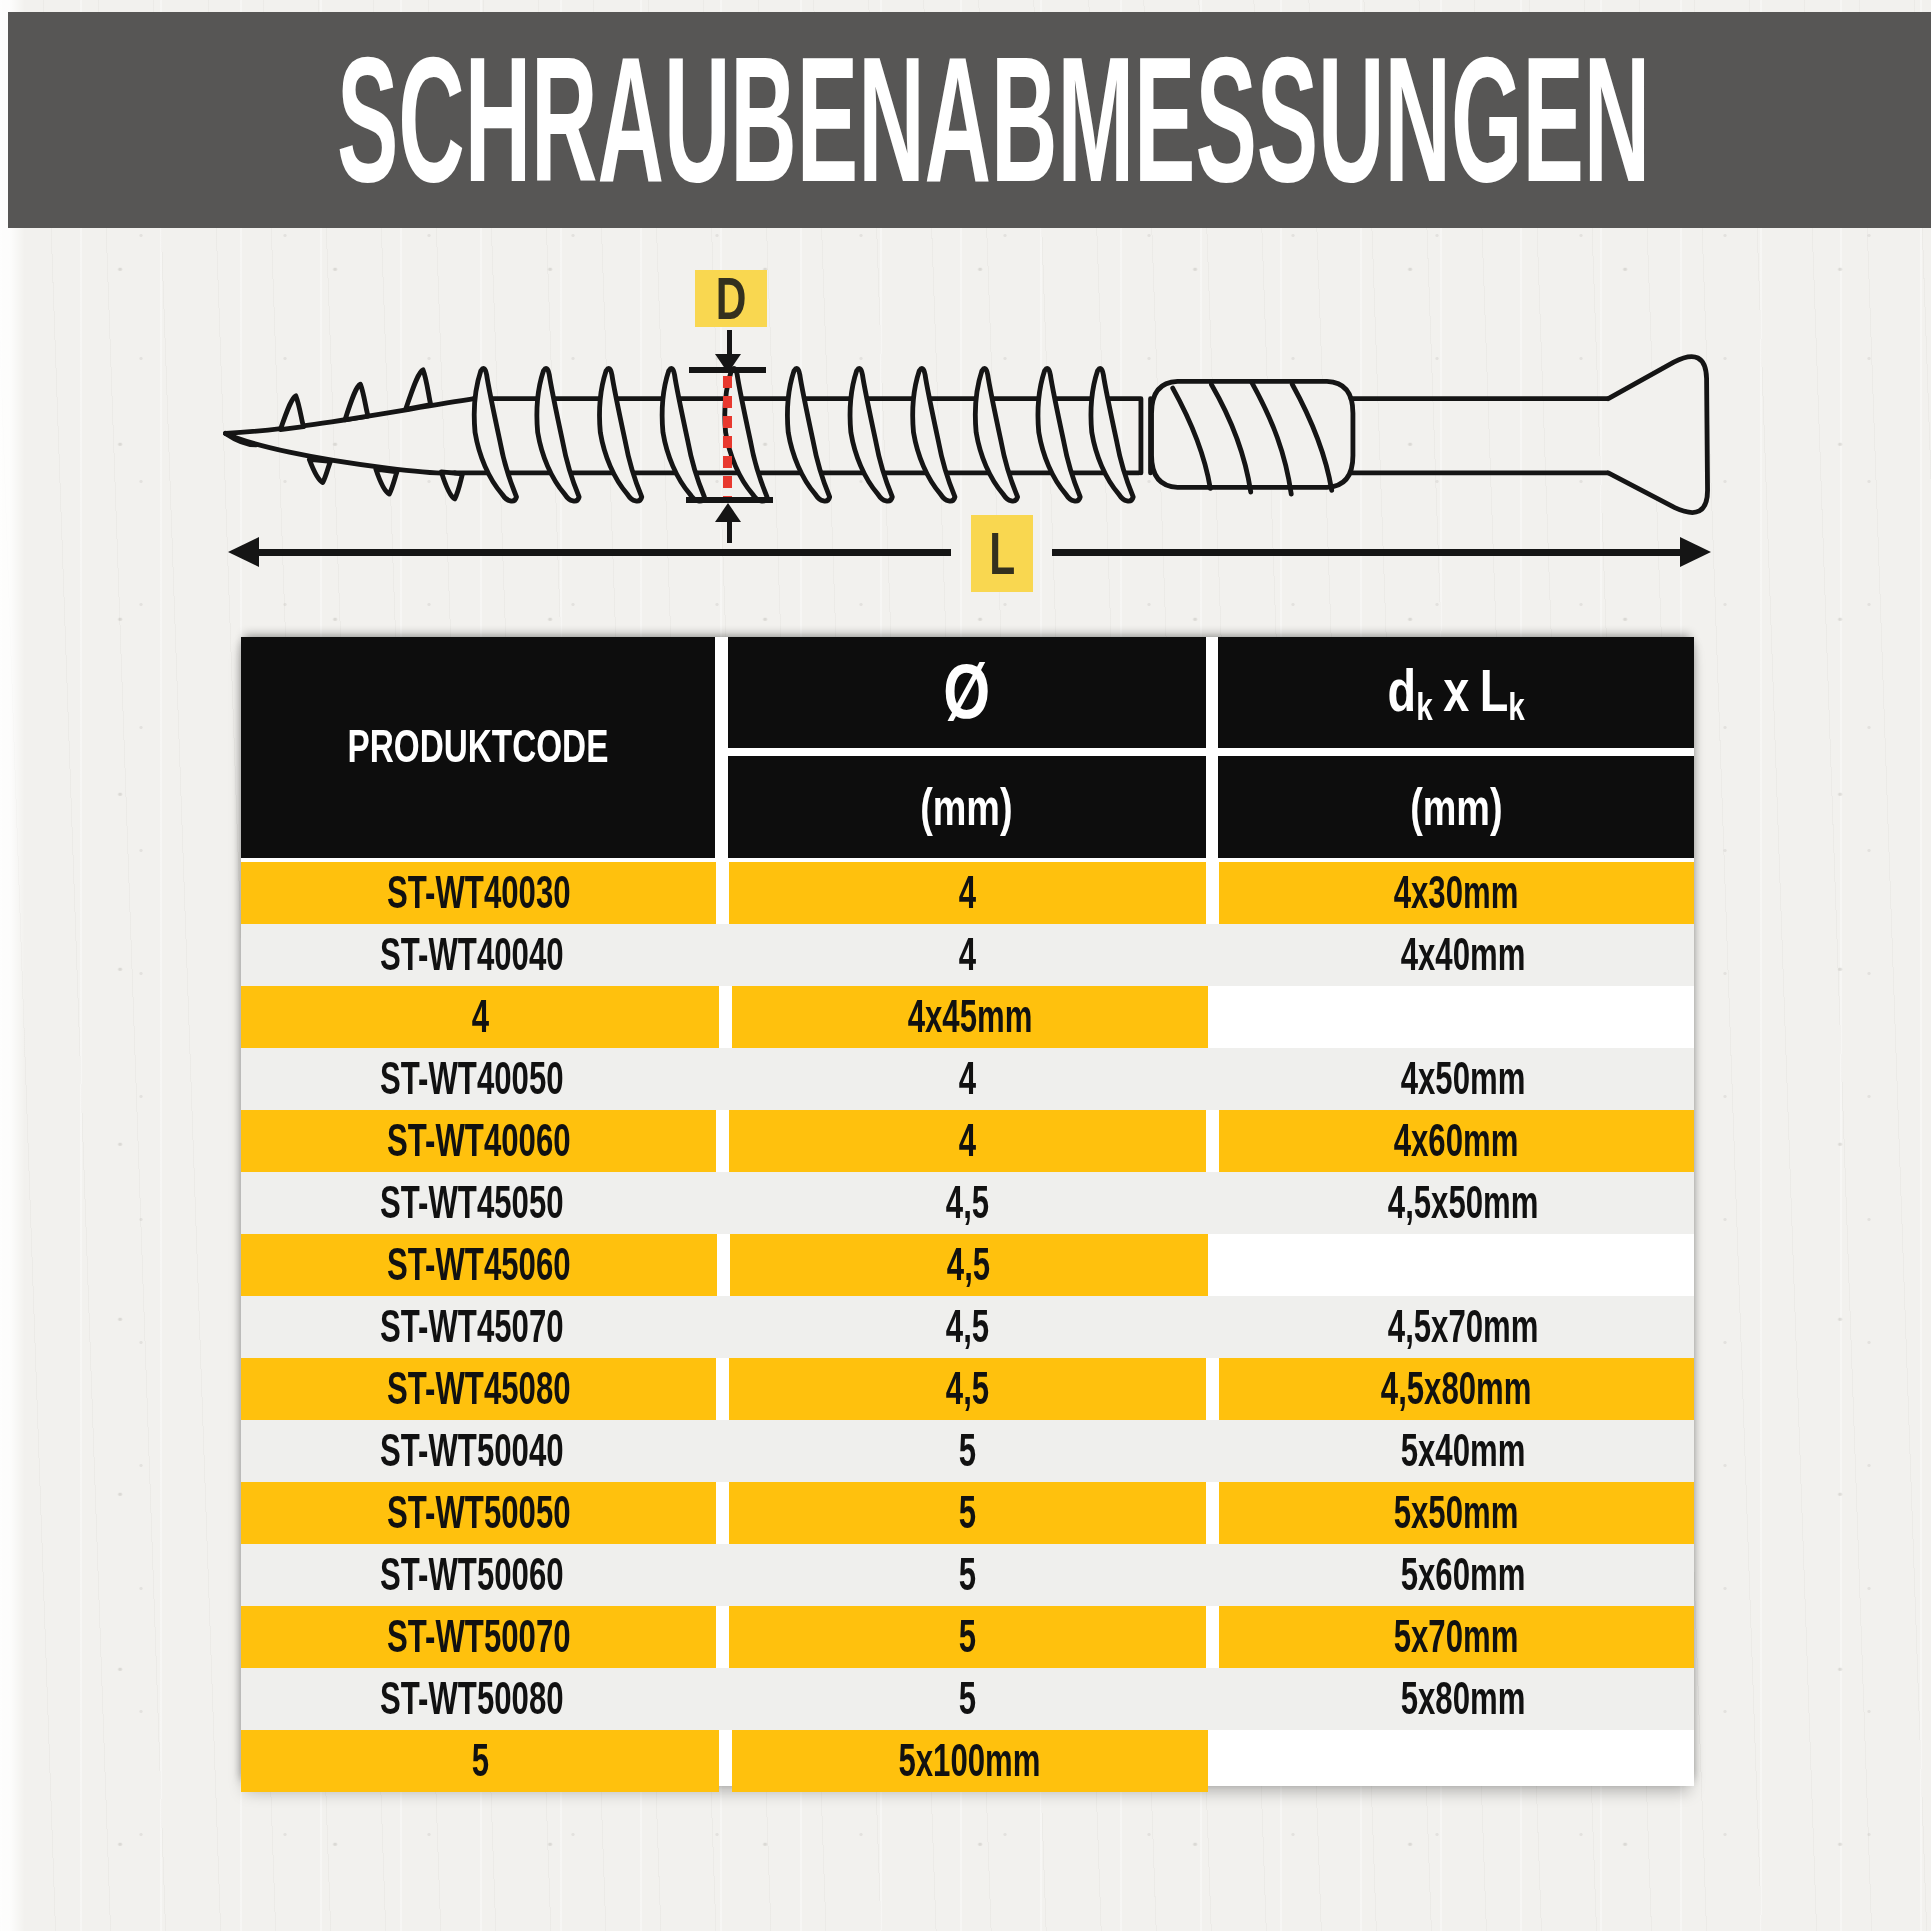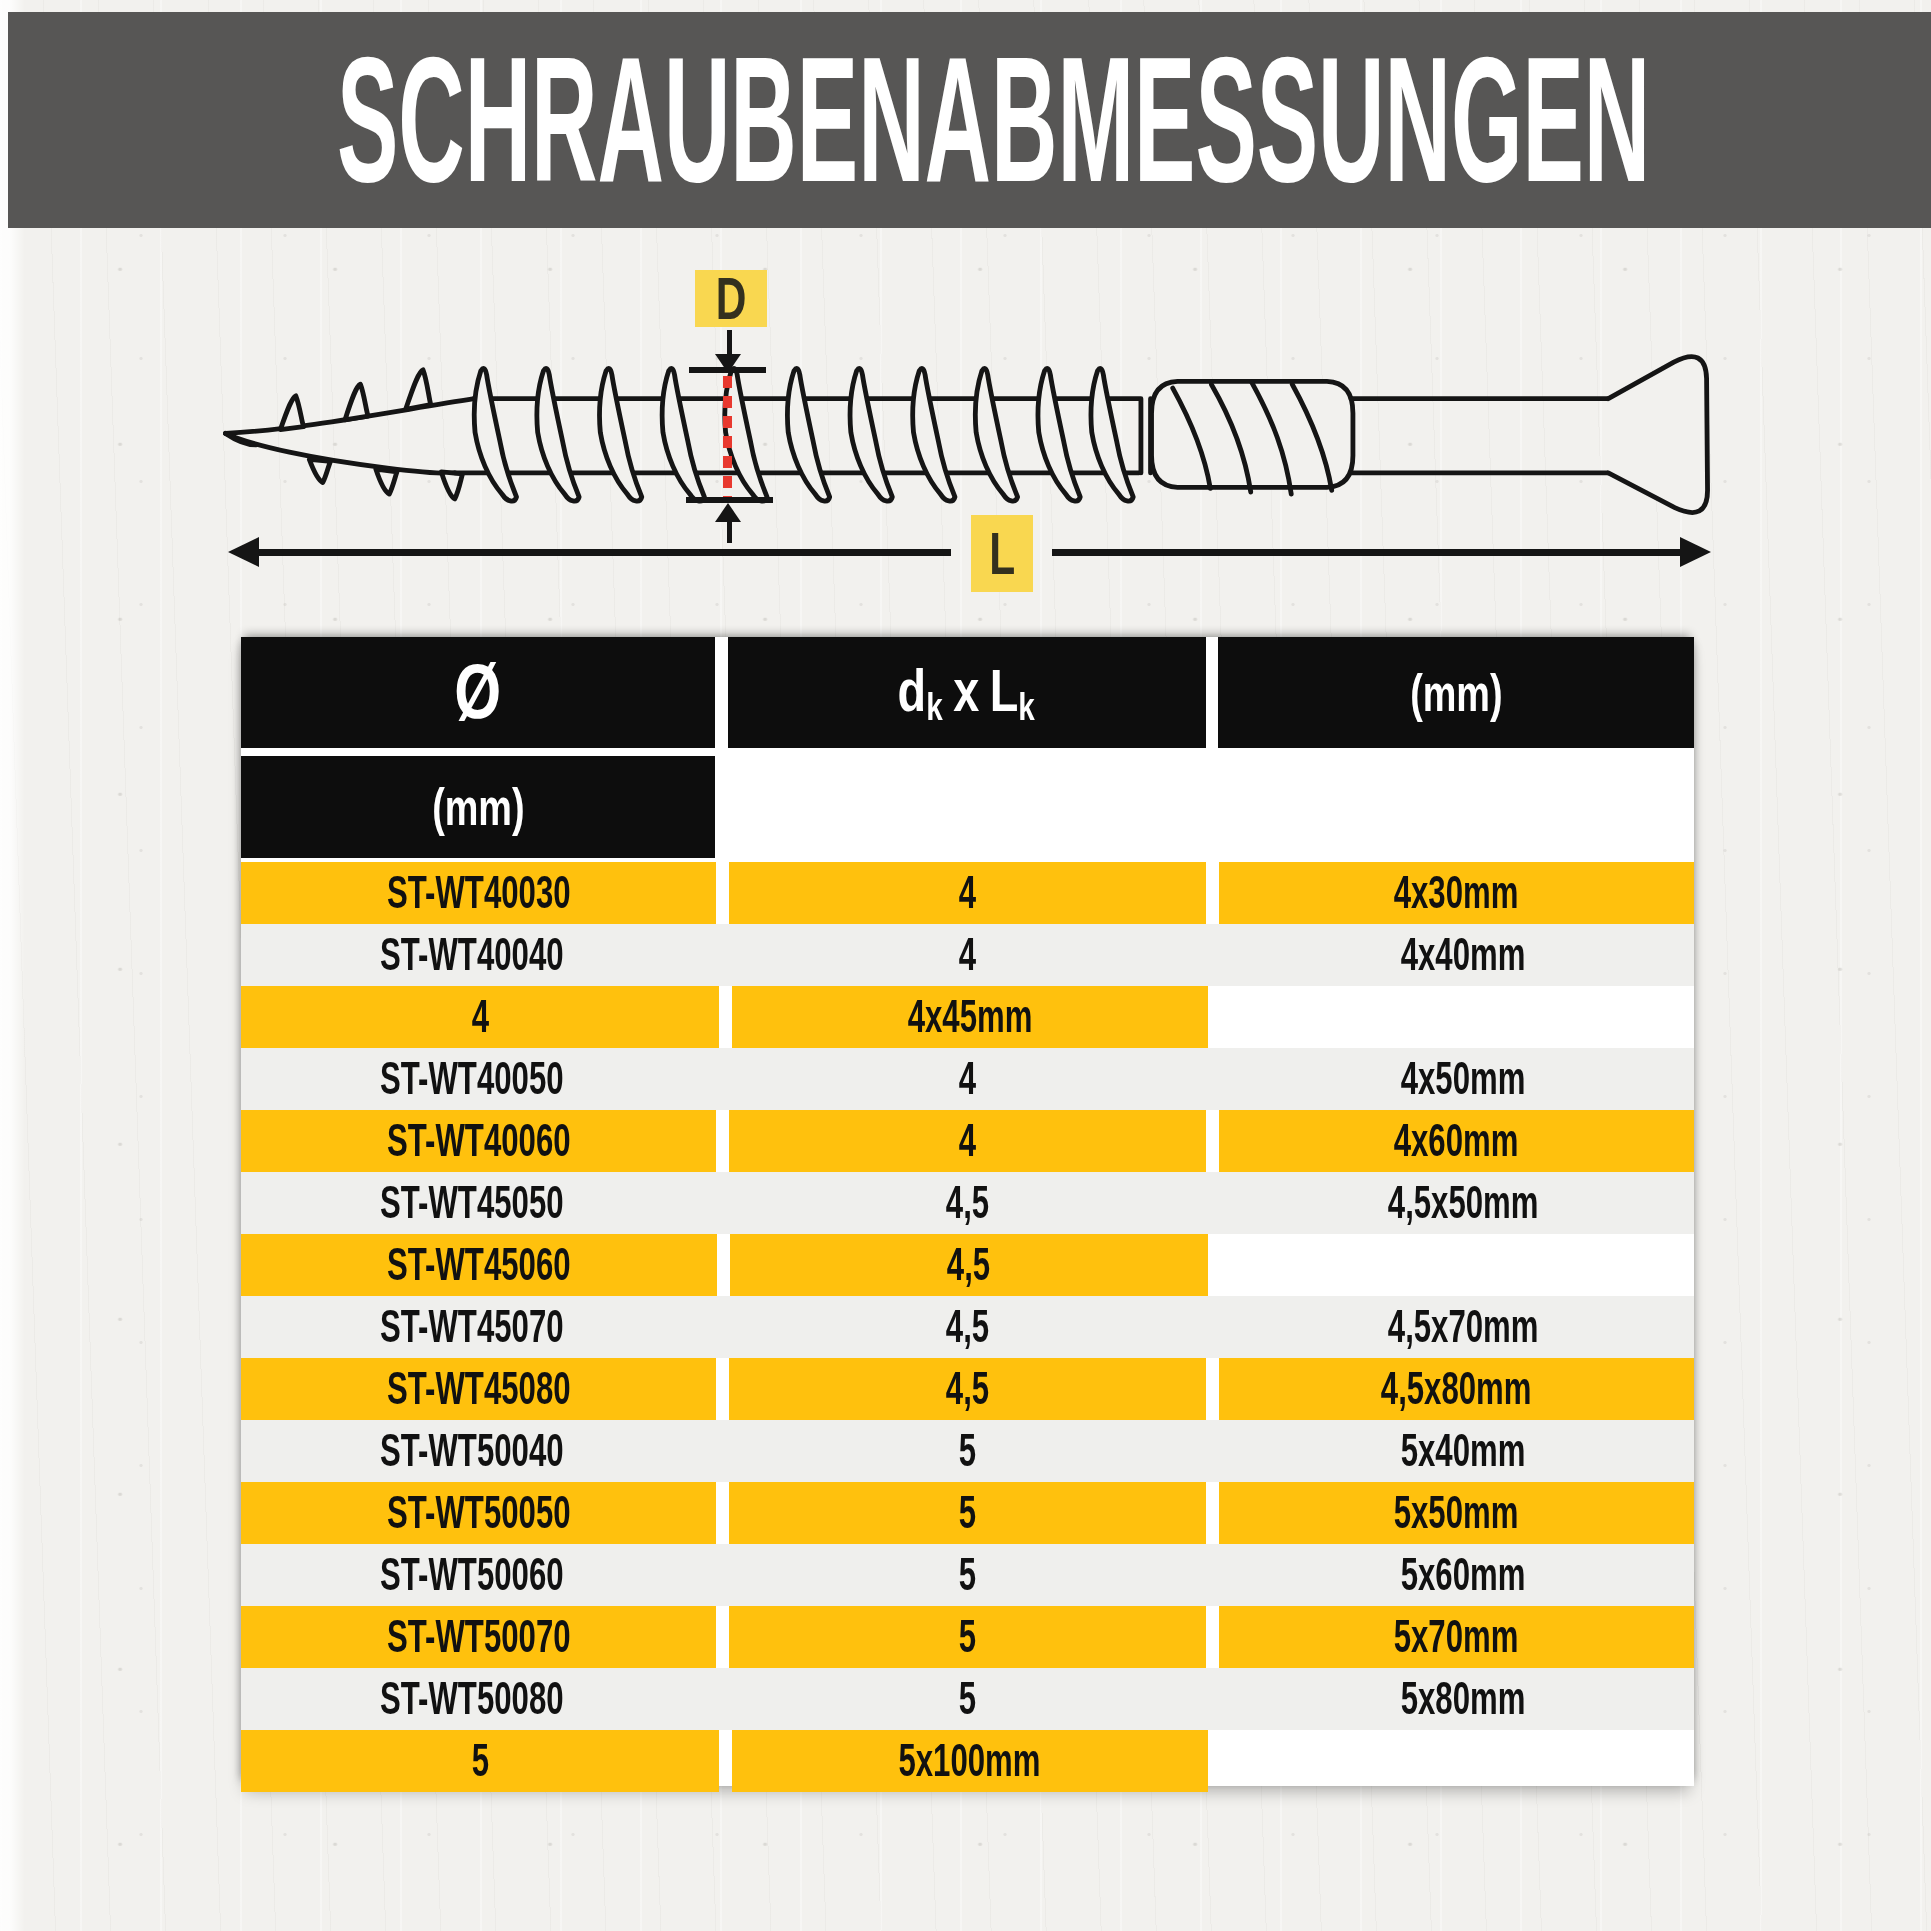--- a/index.html
+++ b/index.html
@@ -196,20 +196,23 @@
   <div class="dim-line l-line-left"></div>
   <div class="dim-box l-box">
     <span>L</span>
   </div>
   <div class="dim-line l-line-right"></div>
   <div class="tri l-arrow-right"></div>
 </section>
 
 <section class="dim-table">
   <div class="thead">
+    <div class="hcell hcell-prod">
+      <span class="cnd prod-label">PRODUKTCODE</span>
+    </div>
     <div class="hcell">
       <span class="cnd dia-symbol">Ø</span>
     </div>
     <div class="hcell">
       <span class="dims-formula"><span>d</span><span class="sub">k</span><span class="mul">x</span><span>L</span><span class="sub">k</span></span>
     </div>
     <div class="hcell">
       <span class="cnd unit-label">(mm)</span>
     </div>
     <div class="hcell">

